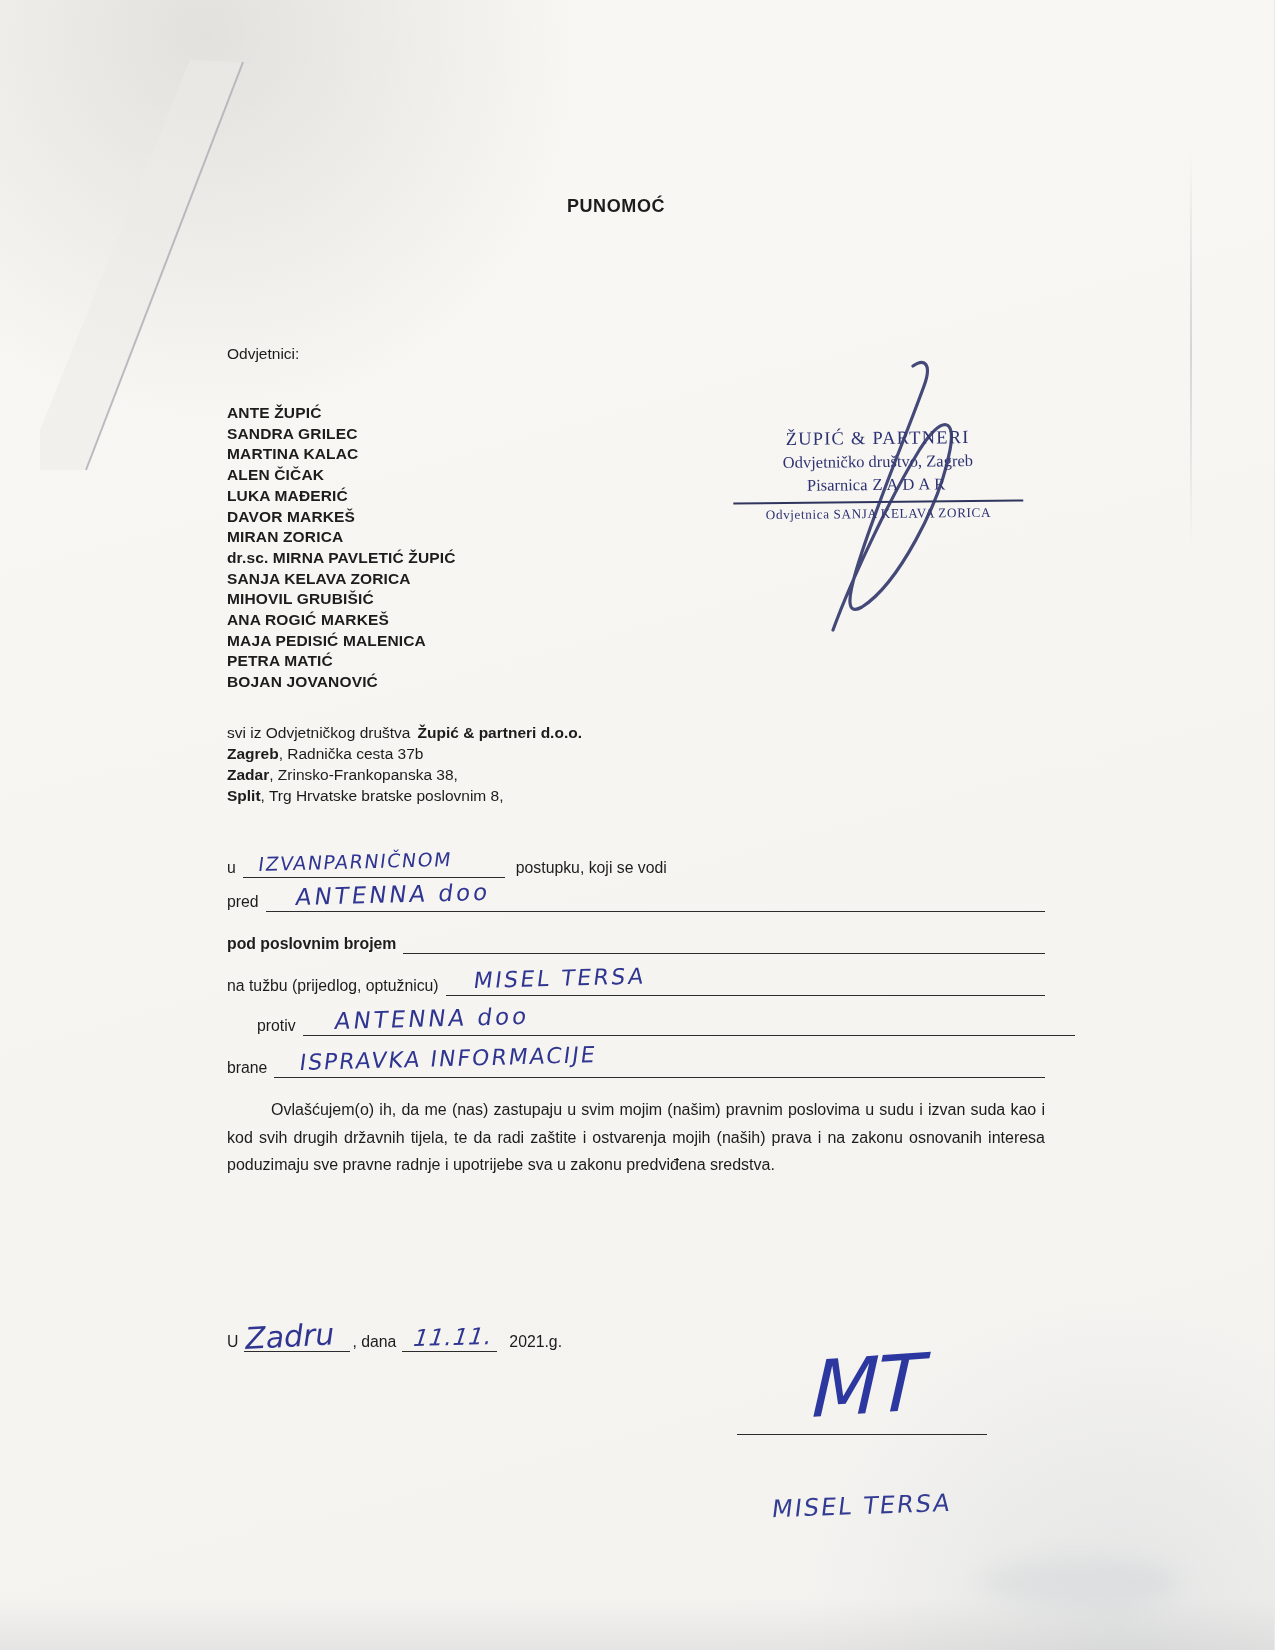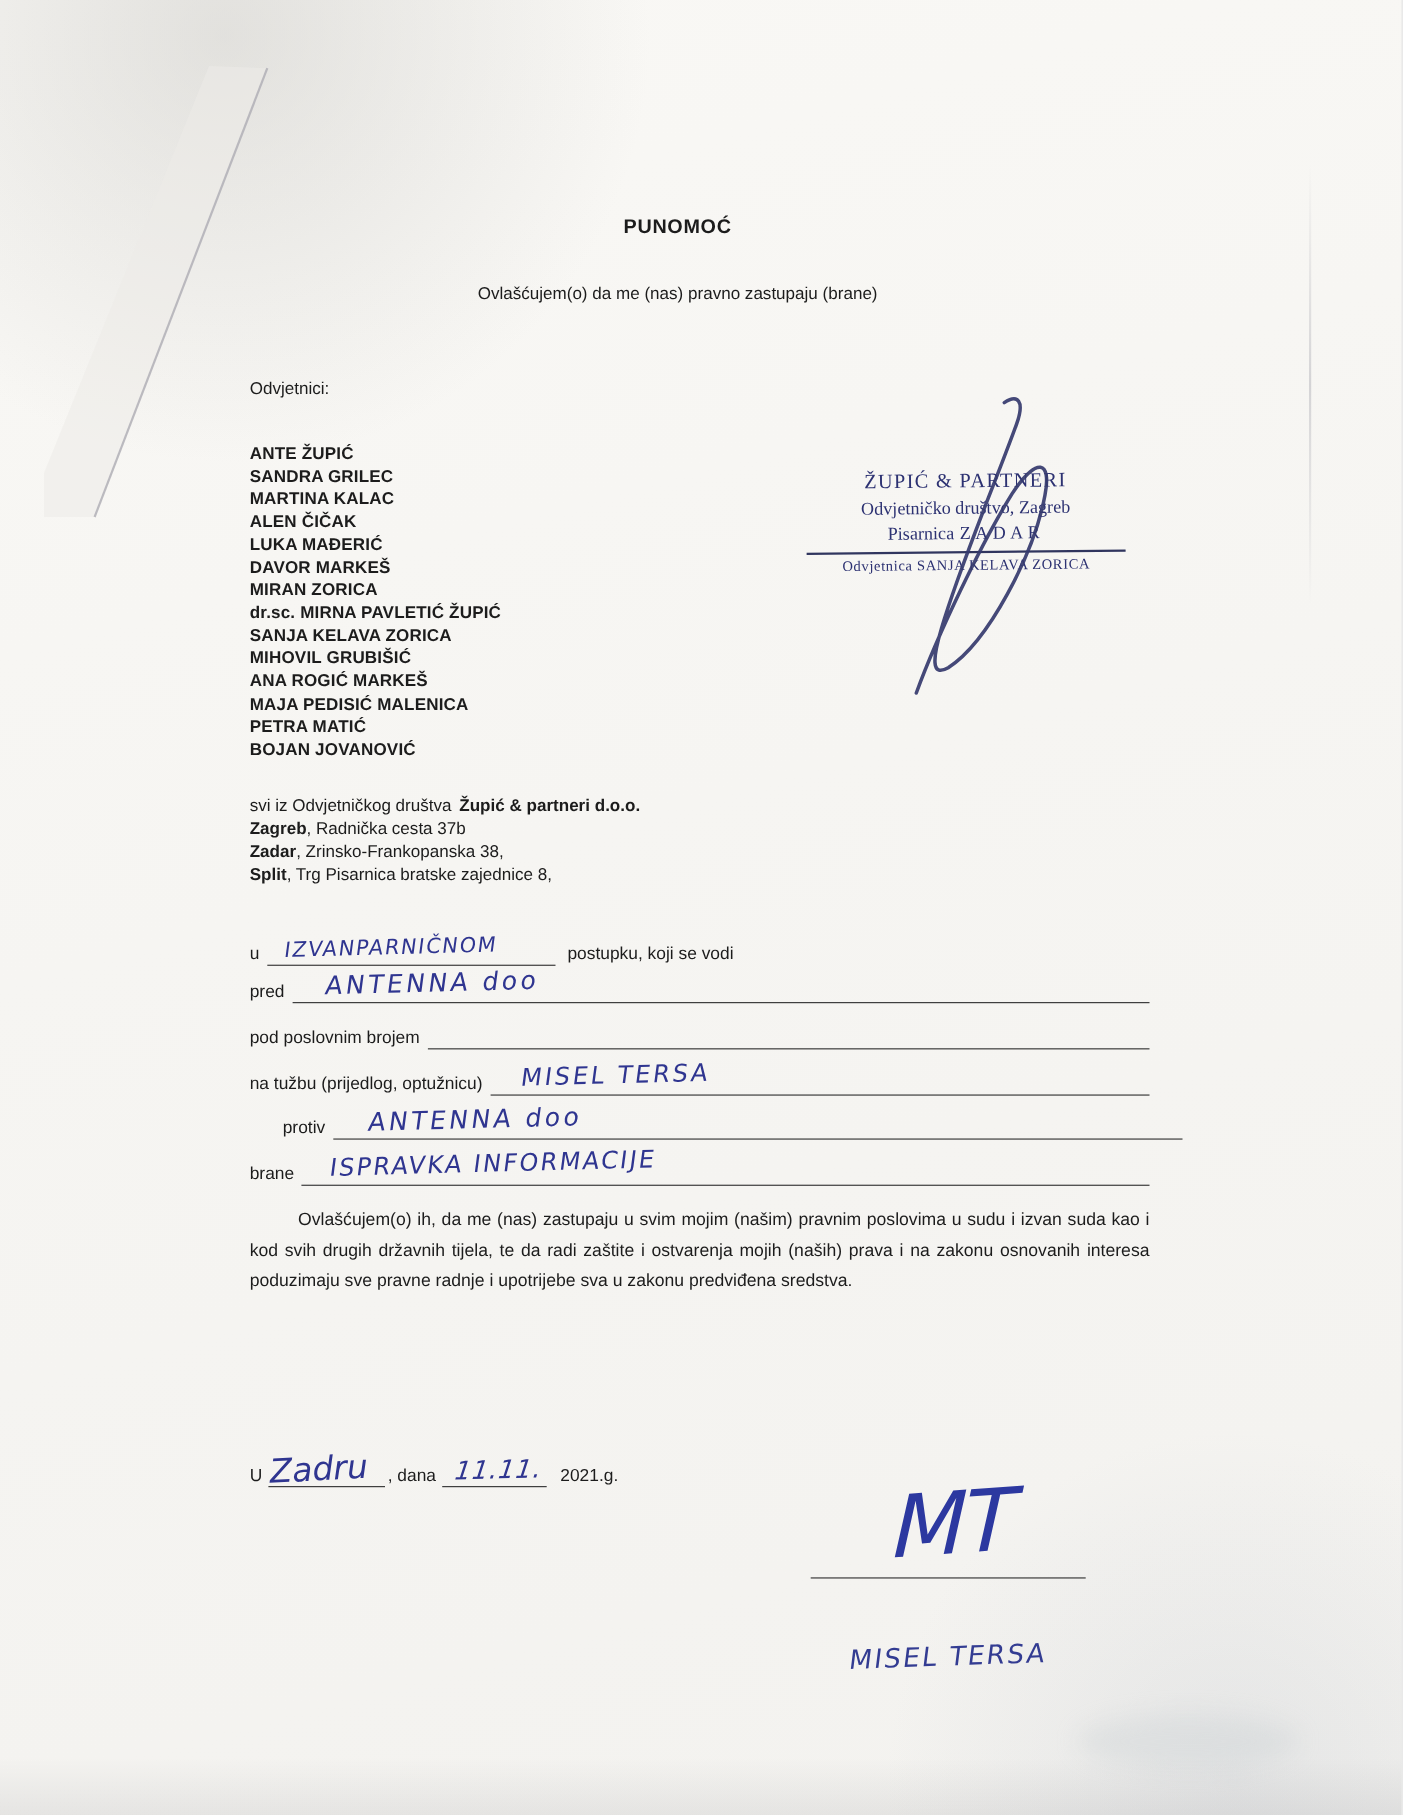--- a/index.html
+++ b/index.html
@@ -23,21 +23,21 @@
   .firm .b{font-weight:bold;}
   .firm .gap{margin-left:7px;}
 
   .frow{left:227px;width:818px;display:flex;align-items:flex-end;font-size:15.8px;height:30px;}
   .frow .lbl{white-space:nowrap;padding-bottom:1px;margin-right:7px;}
   .frow .fill{flex:1;border-bottom:1.4px solid #2c2c2c;position:relative;height:100%;}
   .frow .fill.fixed{flex:none;width:262px;}
   .frow .suffix{white-space:nowrap;padding-bottom:1px;margin-left:11px;}
   .row-u{top:848px;}
   .row-pred{top:882px;justify-content:center;}
-  .row-broj{top:924px;}
+  .row-broj{top:924px;font-weight:bold;}
   .row-tuzba{top:966px;}
   .row-protiv{top:1006px;margin-left:30px;}
   .row-radi{top:1048px;}
 
   .hand{
     position:absolute;bottom:2px;left:14px;white-space:nowrap;
     font-family:"DejaVu Sans",sans-serif;color:#2f3590;
     transform:rotate(-1.5deg) skewX(-9deg);transform-origin:left bottom;
     letter-spacing:1.5px;font-size:19px;
   }
@@ -97,21 +97,20 @@
 
   <svg class="abs crease" viewBox="0 0 320 520">
     <polygon points="243,62 86,470 40,470 40,430 190,60" fill="#ecebe7" opacity="0.55"></polygon>
     <path d="M243 62 L86 470" stroke="#b0afb6" stroke-width="2" fill="none" opacity="0.85"></path>
   </svg>
   <div class="abs edge-streak"></div>
   <div class="abs smudge"></div>
   <div class="abs bottom-shade"></div>
 
   <div class="abs title">PUNOMOĆ</div>
-  <div class="abs subtitle">Ovlašćujem(o) da me (nas) pravno zastupaju (brane)</div>
 
   <div class="abs lawyers-label">Odvjetnici:</div>
   <div class="abs lawyers">
     <div>ANTE ŽUPIĆ</div>
     <div>SANDRA GRILEC</div>
     <div>MARTINA KALAC</div>
     <div>ALEN ČIČAK</div>
     <div>LUKA MAĐERIĆ</div>
     <div>DAVOR MARKEŠ</div>
     <div>MIRAN ZORICA</div>
@@ -128,21 +127,21 @@
     <div>
       <span>svi iz Odvjetničkog društva</span><span class="b gap">Župić &amp; partneri d.o.o.</span>
     </div>
     <div>
       <span class="b">Zagreb</span><span>, Radnička cesta 37b</span>
     </div>
     <div>
       <span class="b">Zadar</span><span>, Zrinsko-Frankopanska 38,</span>
     </div>
     <div>
-      <span class="b">Split</span><span>, Trg Pisarnica bratske zajednice 8,</span>
+      <span class="b">Split</span><span>, Trg Hrvatske bratske poslovnim 8,</span>
     </div>
   </div>
 
   <div class="abs frow row-u">
     <span class="lbl">u</span>
     <span class="fill fixed">
       <span class="hand">IZVANPARNIČNOM</span>
     </span>
     <span class="suffix">postupku, koji se vodi</span>
   </div>

